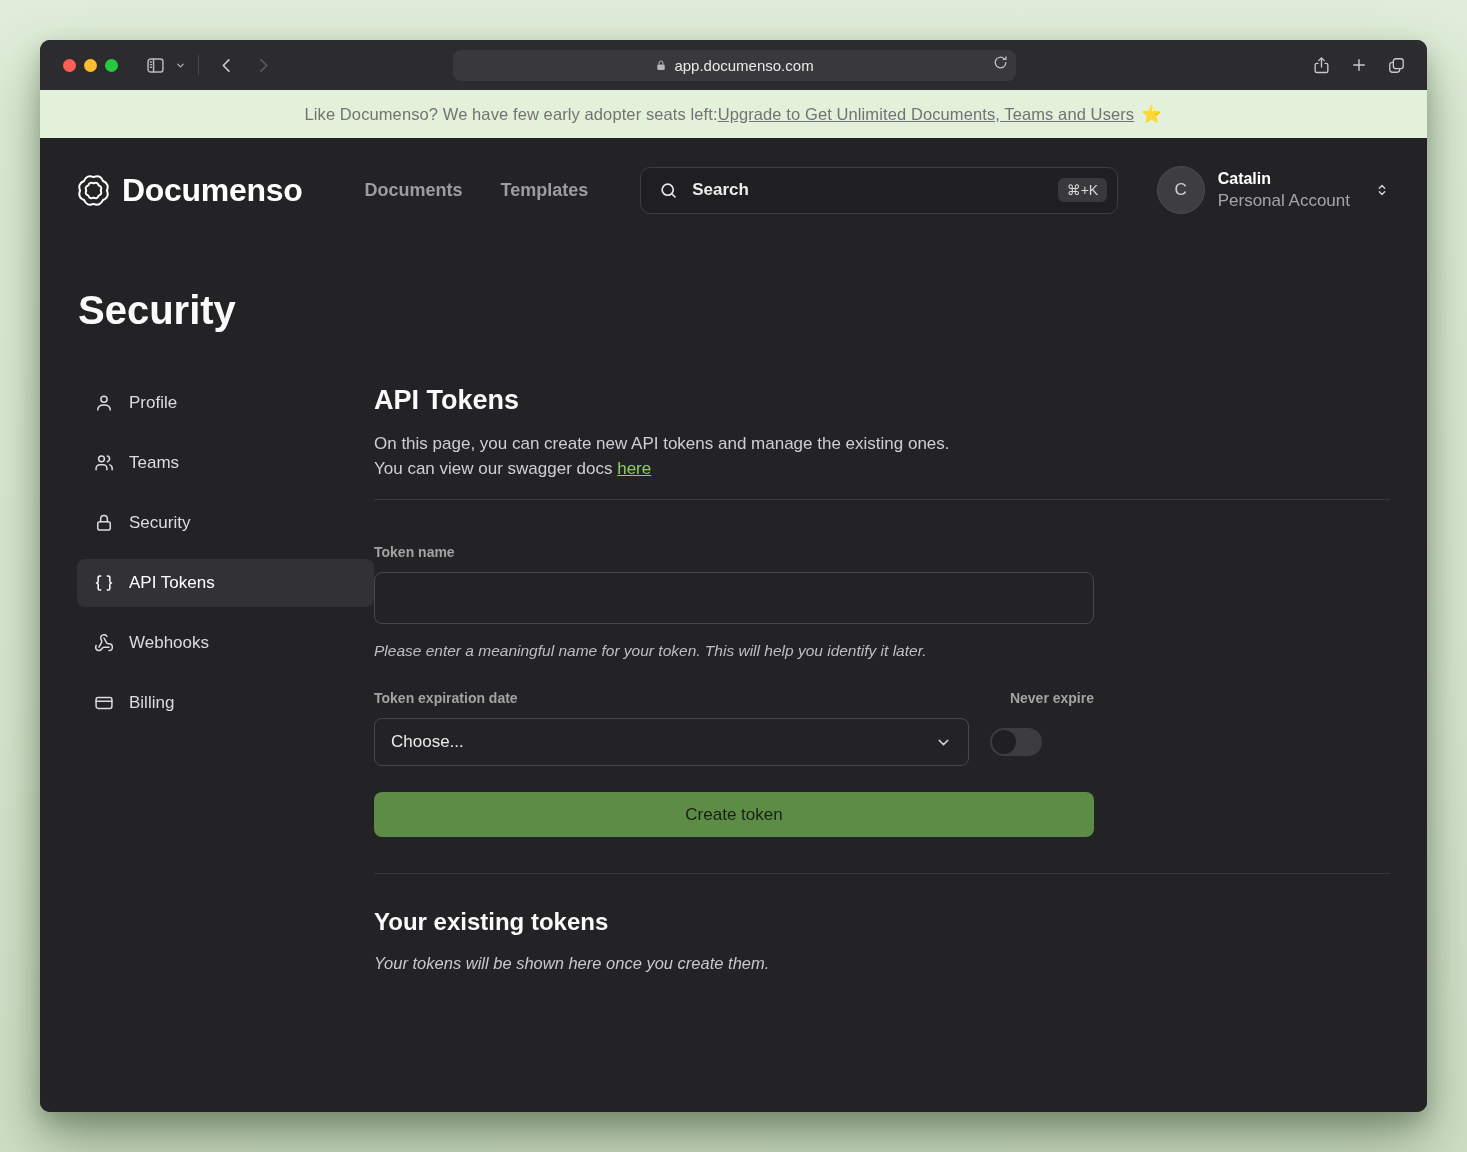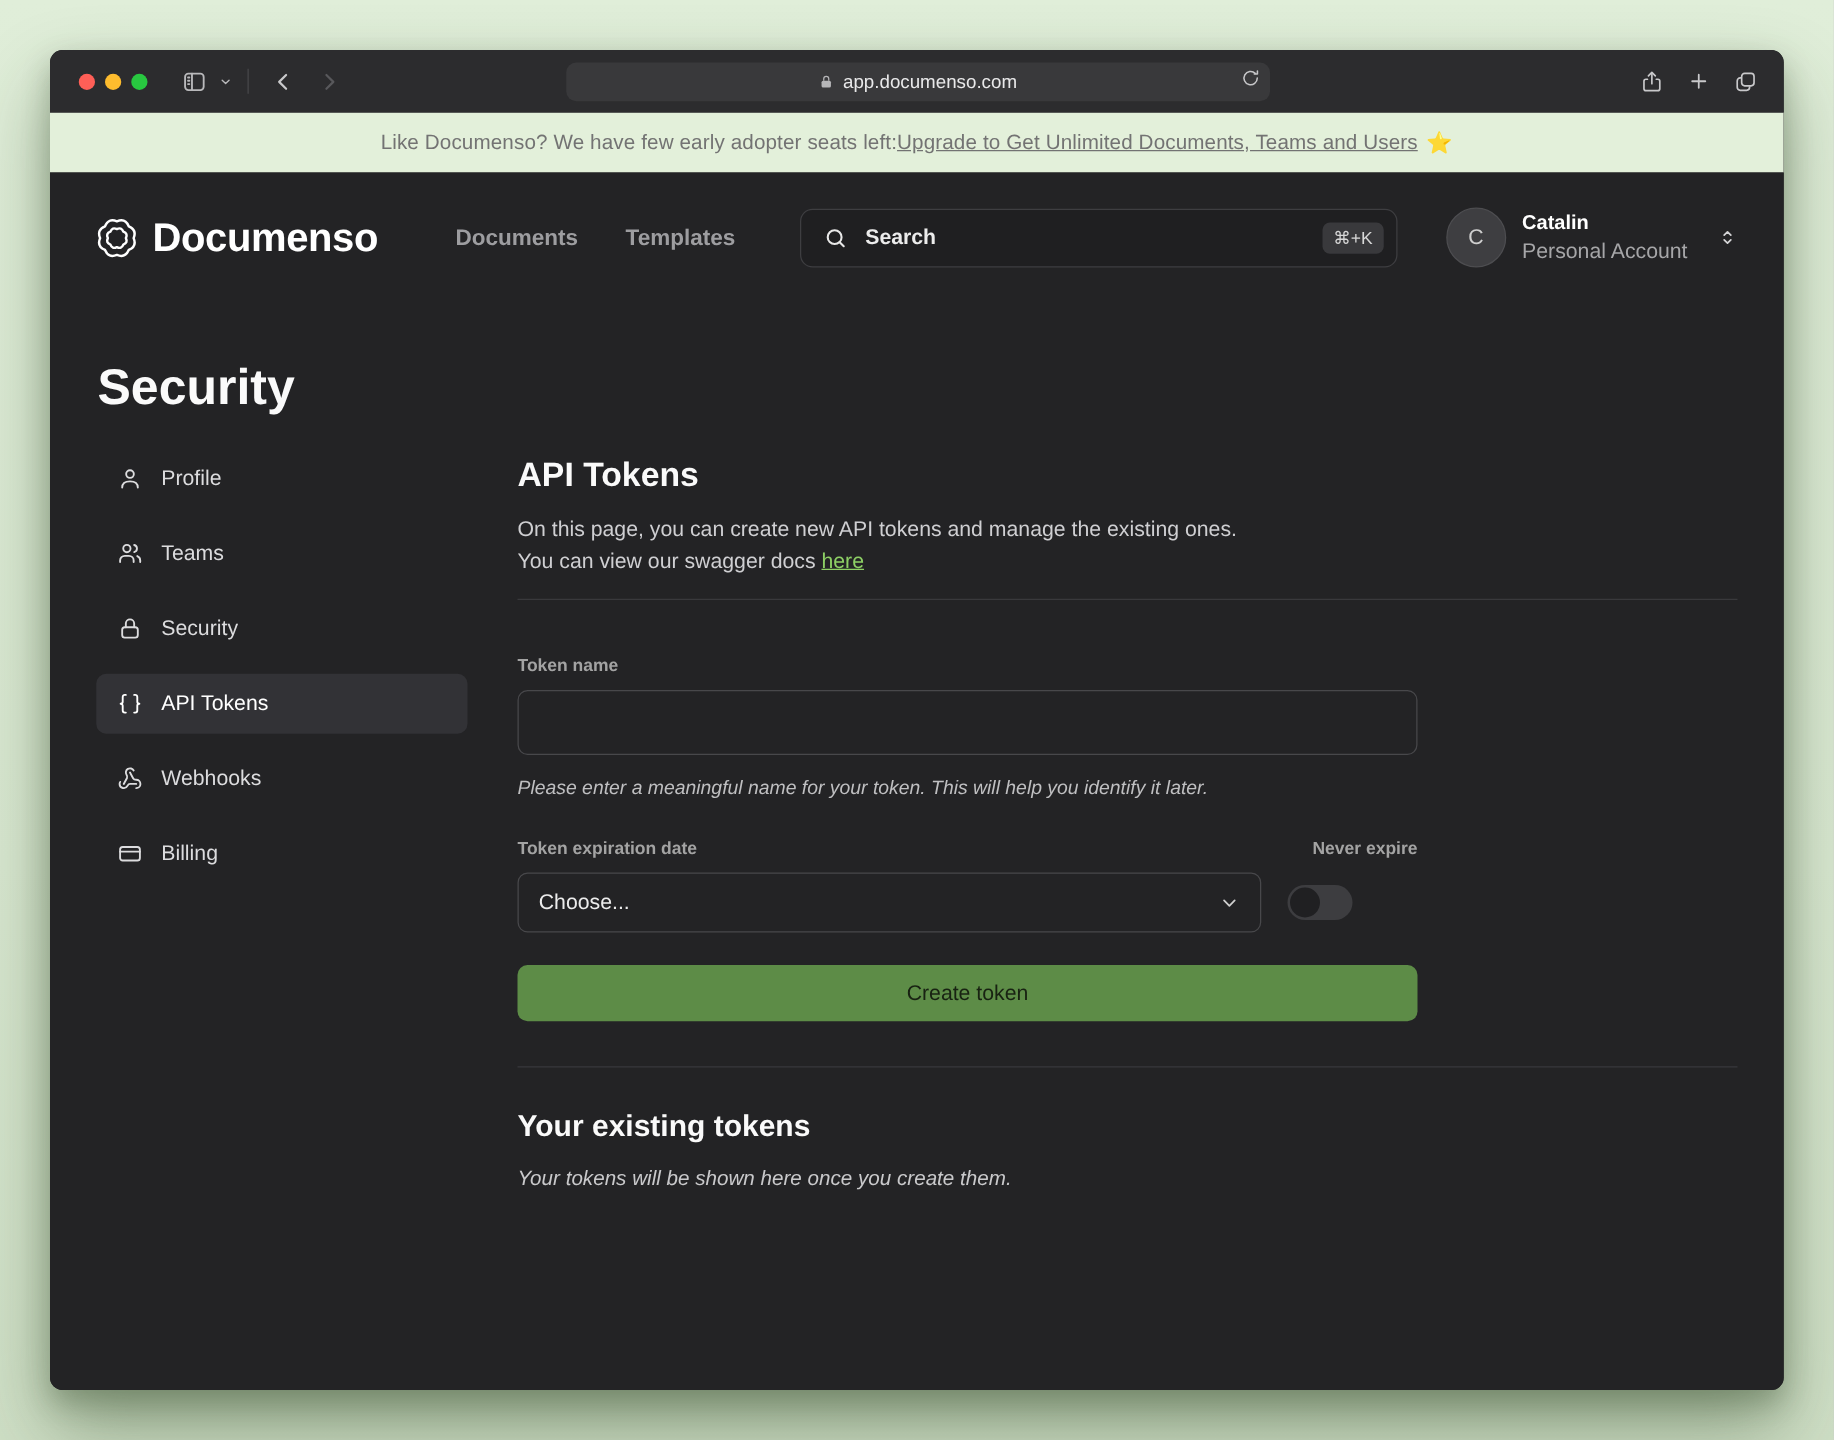--- a/index.html
+++ b/index.html
@@ -66,21 +66,21 @@
   .account{margin-left:auto;display:flex;align-items:center;gap:13px;cursor:pointer}
   .avatar{
     width:48px;height:48px;border-radius:50%;background:#3e3e41;border:1px solid #4d4d50;
     display:flex;align-items:center;justify-content:center;font-size:17px;color:#cfcfcf;
   }
   .account-name{font-size:16px;font-weight:600;color:#fff}
   .account-sub{font-size:17px;color:#a6a6a8;margin-top:3px}
   .updown{margin-left:11px;color:#d4d4d6;display:flex}
   
   .settings-title{font-size:40px;font-weight:700;margin:46px 0 0 1px;color:#fafafa}
-  .columns{display:flex;margin-top:26px;gap:40px}
+  .columns{display:flex;margin-top:46px;}
   .sidebar{width:297px;flex-shrink:0;display:flex;flex-direction:column;gap:12px}
   .sb-item{
     height:48px;border-radius:8px;display:flex;align-items:center;gap:15px;padding:0 17px;
     font-size:17px;font-weight:500;color:#dcdcde;cursor:pointer;
   }
   .sb-item.active{background:#323236;color:#fff}
   .sb-item svg{width:20px;height:20px;flex-shrink:0}
   .main{flex:1;min-width:0}
   .main-heading{font-size:27px;font-weight:700;margin:6px 0 0;color:#fafafa}
   .desc{margin-top:15px;font-size:17px;line-height:25px;color:#cfcfd2}

